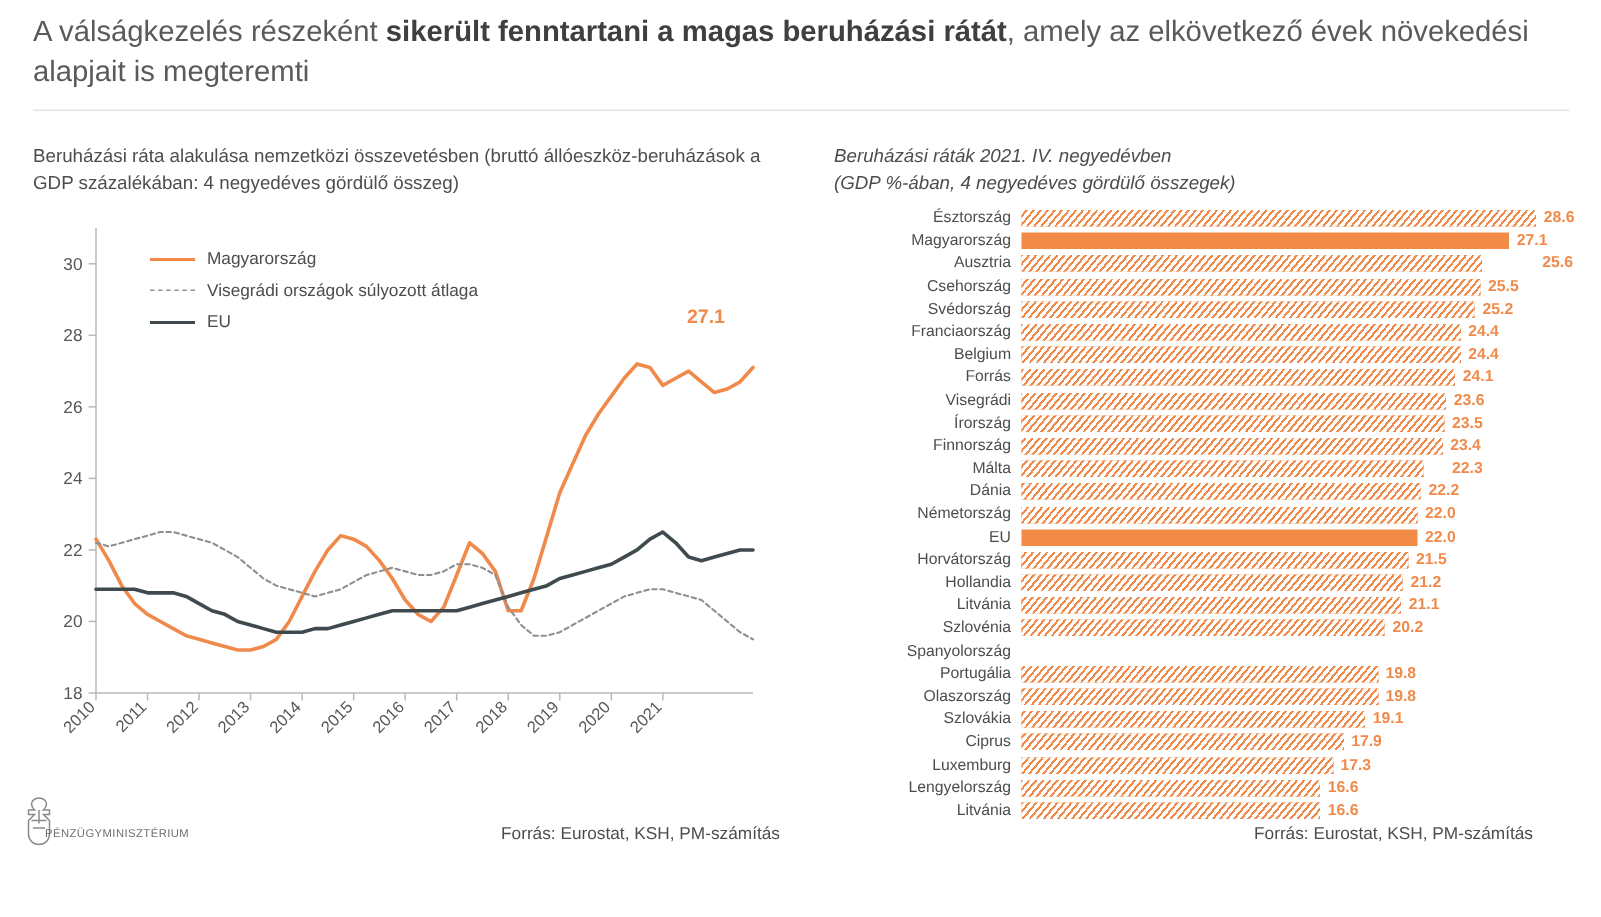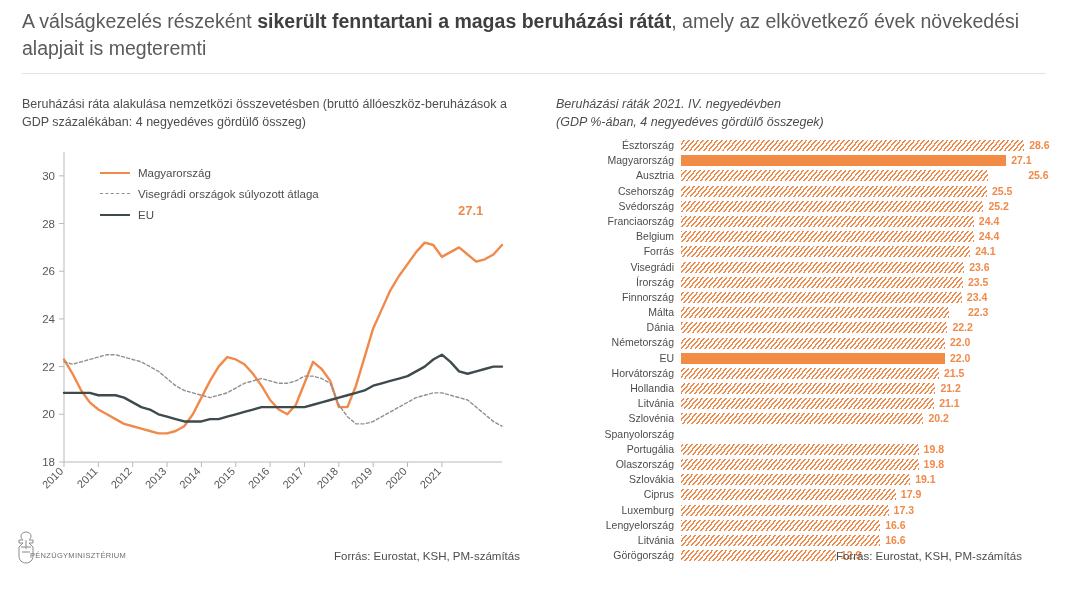--- a/index.html
+++ b/index.html
@@ -428,27 +428,20 @@
         <span class="bar-value" style="left: 204.2px;">16.6</span>
       </div>
     </div>
     <div class="bar-row">
       <div class="bar-label">Litvánia</div>
       <div class="bar-track">
         <div class="bar" style="width: 199.2px;"></div>
         <span class="bar-value" style="left: 204.2px;">16.6</span>
       </div>
     </div>
-    <div class="bar-row">
-      <div class="bar-label">Görögország</div>
-      <div class="bar-track">
-        <div class="bar" style="width: 154.8px;"></div>
-        <span class="bar-value" style="left: 159.8px;">12.9</span>
-      </div>
-    </div>
   </div>
 
 <div class="source" id="left-source">Forrás: Eurostat, KSH, PM-számítás</div>
 <div class="source" id="right-source">Forrás: Eurostat, KSH, PM-számítás</div>
 
 <svg id="logo" viewBox="0 0 150 40">
   <g fill="none" stroke="#8a8a8a" stroke-width="1">
     <path d="M14 3 c-3 0 -5 2 -5 4 c0 2 1 3 2 4 l-4 0 l0 3 l4 0 l-4 4 l0 9 c0 4 3 7 7 7 c4 0 7 -3 7 -7 l0 -9 l-4 -4 l4 0 l0 -3 l-4 0 c1 -1 2 -2 2 -4 c0 -2 -2 -4 -5 -4 z"></path>
     <path d="M9 18 l10 0"></path>
     <path d="M10 23 l8 0"></path>

